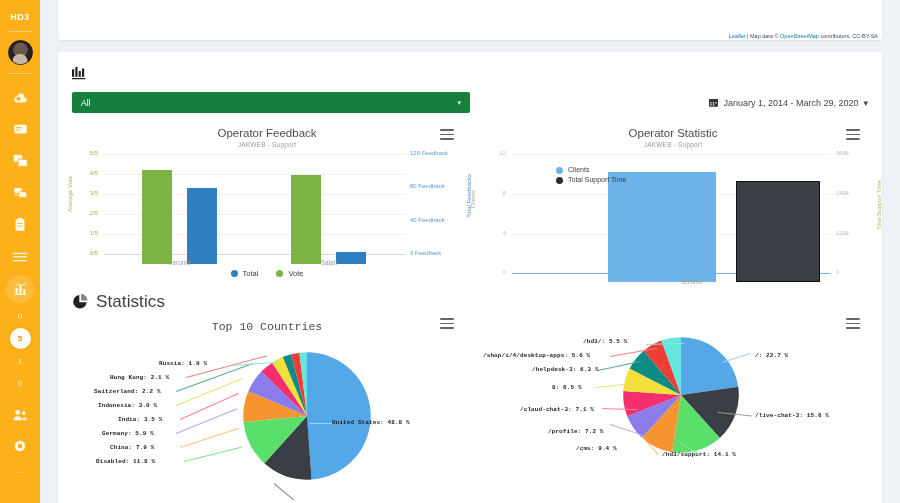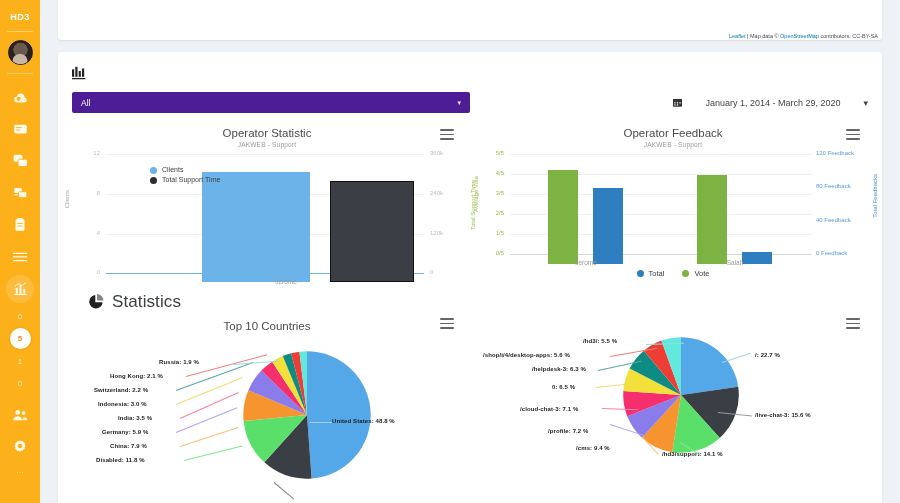--- a/index.html
+++ b/index.html
@@ -75,27 +75,27 @@
   }
   .section-title {
     display:flex; align-items:center; gap:8px;
     font-size:17px; color:#3c4043; font-weight:400;
     padding: 14px 0 0 14px; letter-spacing:.1px;
   }
   .section-title .ico { color:#222; display:flex; }
 
   .controls { display:flex; align-items:center; padding: 11px 14px 0 14px; }
   #select-all {
-    width: 398px; height: 21px; background:#4c1d95; border-radius:2px;
+    width: 398px; height: 21px; background:#15803d; border-radius:2px;
     display:flex; align-items:center; justify-content:space-between;
     padding: 0 9px; color:#fff; font-size:8.5px;
   }
   #select-all .caret { font-size:7px; opacity:.9; }
   #date-range {
-    margin-left:auto; display:flex; align-items:center; gap:23px;
+    margin-left:auto; display:flex; align-items:center; gap:5px;
     font-size:9px; color:#444;
   }
   #date-range .cal { color:#333; display:flex; }
 
   
   .charts-row { display:flex; padding: 8px 6px 0 6px; }
   .chart-box { flex:1; position:relative; }
   .chart-head { text-align:center; padding-top:6px; }
   .chart-title { font-size:11.5px; color:#4c4c4c; font-weight:400; }
   .chart-sub { font-size:6.5px; color:#9b9b9b; margin-top:2px; letter-spacing:.2px; }
@@ -265,20 +265,74 @@
           </span>
           <span>January 1, 2014 - March 29, 2020</span>
           <span>▾</span>
         </div>
       </div>
 
       <div class="charts-row">
 
         <div class="chart-box">
           <div class="chart-head">
+            <div class="chart-title">Operator Feedback</div>
+            <div class="chart-sub">JAKWEB - Support</div>
+          </div>
+          <div class="burger">
+              <i></i>
+              <i></i>
+              <i></i>
+            </div>
+
+          <div class="plot" style="margin:6px 64px 0 40px; height:110px;">
+            <div class="gridline" style="top:0px;"></div>
+            <div class="gridline" style="top:20px;"></div>
+            <div class="gridline" style="top:40px;"></div>
+            <div class="gridline" style="top:60px;"></div>
+            <div class="gridline" style="top:80px;"></div>
+            <div class="axisline" style="top:100px;"></div>
+
+            <div class="ytick green" style="left:-26px;top:-4px;width:20px;">5/5</div>
+            <div class="ytick green" style="left:-26px;top:16px;width:20px;">4/5</div>
+            <div class="ytick green" style="left:-26px;top:36px;width:20px;">3/5</div>
+            <div class="ytick green" style="left:-26px;top:56px;width:20px;">2/5</div>
+            <div class="ytick green" style="left:-26px;top:76px;width:20px;">1/5</div>
+            <div class="ytick green" style="left:-26px;top:96px;width:20px;">0/5</div>
+            <div class="ylabel green" style="left:-37px;top:22px;">Average Vote</div>
+
+            <div class="ytick right blue" style="right:-58px;top:-4px;width:54px;">120 Feedback</div>
+            <div class="ytick right blue" style="right:-58px;top:29px;width:54px;">80 Feedback</div>
+            <div class="ytick right blue" style="right:-58px;top:63px;width:54px;">40 Feedback</div>
+            <div class="ytick right blue" style="right:-58px;top:96px;width:54px;">0 Feedback</div>
+            <div class="ylabel blue" style="right:-66px;top:20px;">Total Feedbacks</div>
+
+            <div class="bar" style="left:38px;width:30px;height:94px;background:#7cb342;"></div>
+            <div class="bar" style="left:83px;width:30px;height:76px;background:#2f7ec0;"></div>
+            <div class="bar" style="left:187px;width:30px;height:89px;background:#7cb342;"></div>
+            <div class="bar" style="left:232px;width:30px;height:12px;background:#2f7ec0;"></div>
+
+            <div class="xlabel" style="left:36px;top:105px;width:80px;">Jerome</div>
+            <div class="xlabel" style="left:185px;top:105px;width:80px;">Salah</div>
+          </div>
+
+          <div class="legend-bottom">
+            <div class="row">
+              <span class="dot" style="background:#2f7ec0;"></span>
+              <span>Total</span>
+            </div>
+            <div class="row">
+              <span class="dot" style="background:#7cb342;"></span>
+              <span>Vote</span>
+            </div>
+          </div>
+        </div>
+
+        <div class="chart-box">
+          <div class="chart-head">
             <div class="chart-title">Operator Statistic</div>
             <div class="chart-sub">JAKWEB - Support</div>
           </div>
           <div class="burger">
               <i></i>
               <i></i>
               <i></i>
             </div>
 
           <div class="plot" style="margin:6px 46px 0 42px;">
@@ -309,87 +363,33 @@
               </div>
               <div class="row">
                 <span class="dot" style="background:#2b2f34;"></span>
                 <span>Total Support Time</span>
               </div>
             </div>
 
             <div class="xlabel" style="left:140px;top:124px;width:80px;">Jerome</div>
           </div>
         </div>
-
-        <div class="chart-box">
-          <div class="chart-head">
-            <div class="chart-title">Operator Feedback</div>
-            <div class="chart-sub">JAKWEB - Support</div>
-          </div>
-          <div class="burger">
-              <i></i>
-              <i></i>
-              <i></i>
-            </div>
-
-          <div class="plot" style="margin:6px 64px 0 40px; height:110px;">
-            <div class="gridline" style="top:0px;"></div>
-            <div class="gridline" style="top:20px;"></div>
-            <div class="gridline" style="top:40px;"></div>
-            <div class="gridline" style="top:60px;"></div>
-            <div class="gridline" style="top:80px;"></div>
-            <div class="axisline" style="top:100px;"></div>
-
-            <div class="ytick green" style="left:-26px;top:-4px;width:20px;">5/5</div>
-            <div class="ytick green" style="left:-26px;top:16px;width:20px;">4/5</div>
-            <div class="ytick green" style="left:-26px;top:36px;width:20px;">3/5</div>
-            <div class="ytick green" style="left:-26px;top:56px;width:20px;">2/5</div>
-            <div class="ytick green" style="left:-26px;top:76px;width:20px;">1/5</div>
-            <div class="ytick green" style="left:-26px;top:96px;width:20px;">0/5</div>
-            <div class="ylabel green" style="left:-37px;top:22px;">Average Vote</div>
-
-            <div class="ytick right blue" style="right:-58px;top:-4px;width:54px;">120 Feedback</div>
-            <div class="ytick right blue" style="right:-58px;top:29px;width:54px;">80 Feedback</div>
-            <div class="ytick right blue" style="right:-58px;top:63px;width:54px;">40 Feedback</div>
-            <div class="ytick right blue" style="right:-58px;top:96px;width:54px;">0 Feedback</div>
-            <div class="ylabel blue" style="right:-66px;top:20px;">Total Feedbacks</div>
-
-            <div class="bar" style="left:38px;width:30px;height:94px;background:#7cb342;"></div>
-            <div class="bar" style="left:83px;width:30px;height:76px;background:#2f7ec0;"></div>
-            <div class="bar" style="left:187px;width:30px;height:89px;background:#7cb342;"></div>
-            <div class="bar" style="left:232px;width:30px;height:12px;background:#2f7ec0;"></div>
-
-            <div class="xlabel" style="left:36px;top:105px;width:80px;">Jerome</div>
-            <div class="xlabel" style="left:185px;top:105px;width:80px;">Salah</div>
-          </div>
-
-          <div class="legend-bottom">
-            <div class="row">
-              <span class="dot" style="background:#2f7ec0;"></span>
-              <span>Total</span>
-            </div>
-            <div class="row">
-              <span class="dot" style="background:#7cb342;"></span>
-              <span>Vote</span>
-            </div>
-          </div>
-        </div>
-      </div>
-
-      <div class="section-title" style="padding-top:10px;margin-left:16px;">
+      </div>
+
+      <div class="section-title" style="padding-top:10px;">
         <span class="ico">
           <svg width="16" height="16" viewBox="0 0 18 18" fill="currentColor">
               <path d="M8.2 1.2A7.6 7.6 0 1 0 16.5 9.4H8.2z"></path>
               <path d="M10.2 0v7.2h7.2A7.3 7.3 0 0 0 10.2 0z" opacity=".55"></path>
             </svg>
         </span>
         <span>Statistics</span>
       </div>
 
-      <div class="charts-row" style="padding-top:2px;">
+      <div class="charts-row" style="padding-top:2px;font-family:Liberation Mono, monospace;">
 
         <div class="chart-box">
           <div class="chart-head">
             <div class="chart-title">Top 10 Countries</div>
           </div>
           <div class="burger" style="top:4px;">
               <i></i>
               <i></i>
               <i></i>
             </div>

